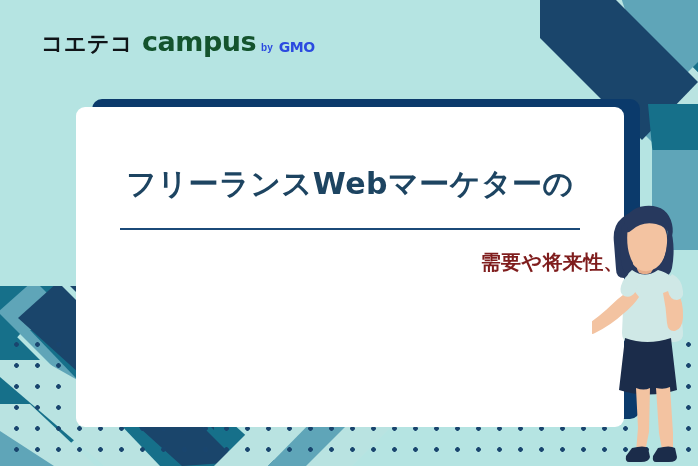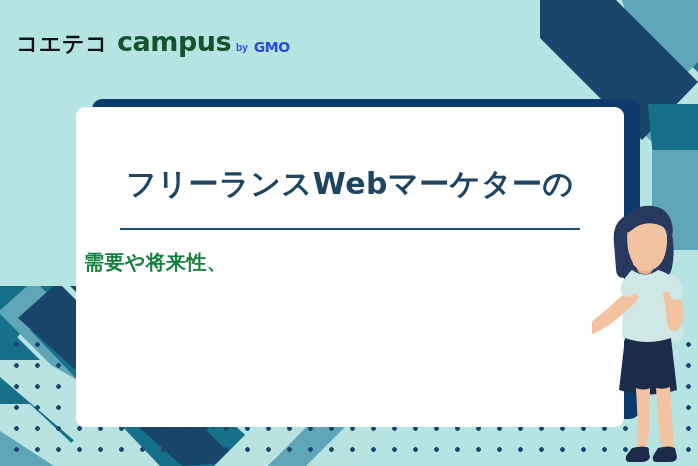--- a/index.html
+++ b/index.html
@@ -37,21 +37,21 @@
     height: 136px;
     background-image: radial-gradient(#19456e 2.2px, transparent 2.3px);
     background-size: 21px 21px;
     background-position: 6px 4px;
     pointer-events: none;
   }
 
   
   .logo {
     position: absolute;
-    left: 16px;
+    left: 41px;
     top: 27px;
     display: flex;
     align-items: flex-end;
     gap: 9px;
     height: 28px;
     z-index: 9;
   }
   .logo-mark {
     font-size: 22px;
     font-weight: 700;
@@ -134,22 +134,22 @@
 
   .rule {
     width: 460px;
     height: 2px;
     background: #1b4a78;
     margin: 22px 0 16px;
   }
 
   .subhead {
     width: 100%;
-    text-align: left;
-    color: #15803d;
+    text-align: right;
+    color: #7f1d1d;
     font-size: 20px;
     font-weight: 700;
     line-height: 1.62;
     letter-spacing: 0.4px;
     font-family: "DejaVu Sans", sans-serif;
     margin: 0;
     padding-left: 8px;
   }
   .subhead .ln { display: block; white-space: nowrap; }
 

